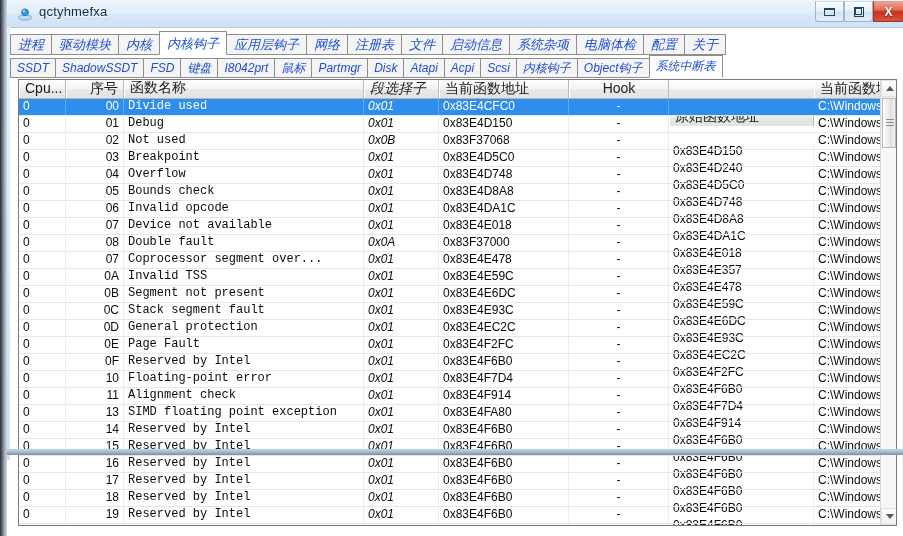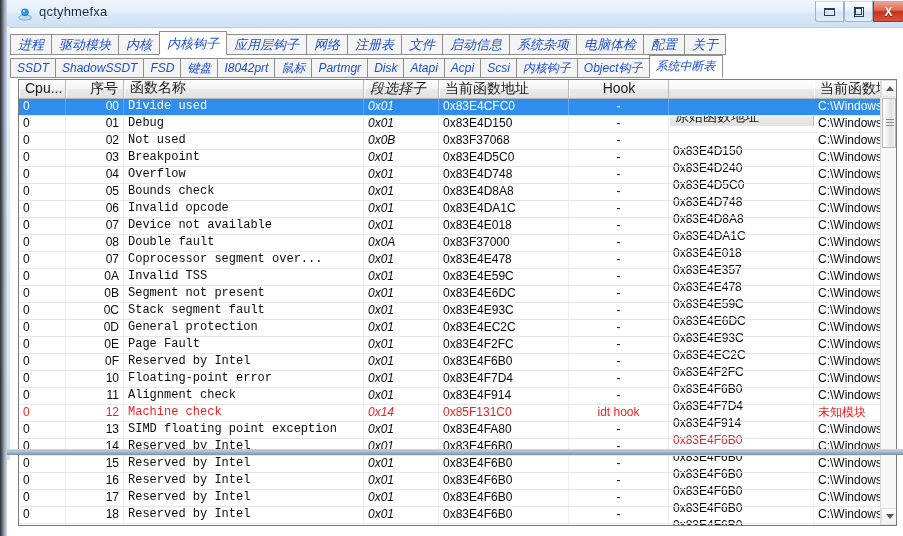--- a/index.html
+++ b/index.html
@@ -314,21 +314,20 @@
             <div class="row"><div class="cell c0">0</div><div class="cell c1">08</div><div class="cell c2">Double fault</div><div class="cell c3">0x0A</div><div class="cell c4">0x83F37000</div><div class="cell c5 ctr">-</div><div class="cell c6">0x83E4E357</div><div class="cell c7">C:\Windows\system32\ntkrnlpa.exe</div></div>
             <div class="row"><div class="cell c0">0</div><div class="cell c1">07</div><div class="cell c2">Coprocessor segment over...</div><div class="cell c3">0x01</div><div class="cell c4">0x83E4E478</div><div class="cell c5 ctr">-</div><div class="cell c6">0x83E4E478</div><div class="cell c7">C:\Windows\system32\ntkrnlpa.exe</div></div>
             <div class="row"><div class="cell c0">0</div><div class="cell c1">0A</div><div class="cell c2">Invalid TSS</div><div class="cell c3">0x01</div><div class="cell c4">0x83E4E59C</div><div class="cell c5 ctr">-</div><div class="cell c6">0x83E4E59C</div><div class="cell c7">C:\Windows\system32\ntkrnlpa.exe</div></div>
             <div class="row"><div class="cell c0">0</div><div class="cell c1">0B</div><div class="cell c2">Segment not present</div><div class="cell c3">0x01</div><div class="cell c4">0x83E4E6DC</div><div class="cell c5 ctr">-</div><div class="cell c6">0x83E4E6DC</div><div class="cell c7">C:\Windows\system32\ntkrnlpa.exe</div></div>
             <div class="row"><div class="cell c0">0</div><div class="cell c1">0C</div><div class="cell c2">Stack segment fault</div><div class="cell c3">0x01</div><div class="cell c4">0x83E4E93C</div><div class="cell c5 ctr">-</div><div class="cell c6">0x83E4E93C</div><div class="cell c7">C:\Windows\system32\ntkrnlpa.exe</div></div>
             <div class="row"><div class="cell c0">0</div><div class="cell c1">0D</div><div class="cell c2">General protection</div><div class="cell c3">0x01</div><div class="cell c4">0x83E4EC2C</div><div class="cell c5 ctr">-</div><div class="cell c6">0x83E4EC2C</div><div class="cell c7">C:\Windows\system32\ntkrnlpa.exe</div></div>
             <div class="row"><div class="cell c0">0</div><div class="cell c1">0E</div><div class="cell c2">Page Fault</div><div class="cell c3">0x01</div><div class="cell c4">0x83E4F2FC</div><div class="cell c5 ctr">-</div><div class="cell c6">0x83E4F2FC</div><div class="cell c7">C:\Windows\system32\ntkrnlpa.exe</div></div>
             <div class="row"><div class="cell c0">0</div><div class="cell c1">0F</div><div class="cell c2">Reserved by Intel</div><div class="cell c3">0x01</div><div class="cell c4">0x83E4F6B0</div><div class="cell c5 ctr">-</div><div class="cell c6">0x83E4F6B0</div><div class="cell c7">C:\Windows\system32\ntkrnlpa.exe</div></div>
             <div class="row"><div class="cell c0">0</div><div class="cell c1">10</div><div class="cell c2">Floating-point error</div><div class="cell c3">0x01</div><div class="cell c4">0x83E4F7D4</div><div class="cell c5 ctr">-</div><div class="cell c6">0x83E4F7D4</div><div class="cell c7">C:\Windows\system32\ntkrnlpa.exe</div></div>
             <div class="row"><div class="cell c0">0</div><div class="cell c1">11</div><div class="cell c2">Alignment check</div><div class="cell c3">0x01</div><div class="cell c4">0x83E4F914</div><div class="cell c5 ctr">-</div><div class="cell c6">0x83E4F914</div><div class="cell c7">C:\Windows\system32\ntkrnlpa.exe</div></div>
-            <div class="row red"><div class="cell c0">0</div><div class="cell c1">12</div><div class="cell c2">Machine check</div><div class="cell c3">0x14</div><div class="cell c4">0x85F131C0</div><div class="cell c5 ctr">idt hook</div><div class="cell c6">0x83E4F6B0</div><div class="cell c7">未知模块</div></div>
             <div class="row"><div class="cell c0">0</div><div class="cell c1">13</div><div class="cell c2">SIMD floating point exception</div><div class="cell c3">0x01</div><div class="cell c4">0x83E4FA80</div><div class="cell c5 ctr">-</div><div class="cell c6">0x83E4F6B0</div><div class="cell c7">C:\Windows\system32\ntkrnlpa.exe</div></div>
             <div class="row"><div class="cell c0">0</div><div class="cell c1">14</div><div class="cell c2">Reserved by Intel</div><div class="cell c3">0x01</div><div class="cell c4">0x83E4F6B0</div><div class="cell c5 ctr">-</div><div class="cell c6">0x83E4F6B0</div><div class="cell c7">C:\Windows\system32\ntkrnlpa.exe</div></div>
             <div class="row"><div class="cell c0">0</div><div class="cell c1">15</div><div class="cell c2">Reserved by Intel</div><div class="cell c3">0x01</div><div class="cell c4">0x83E4F6B0</div><div class="cell c5 ctr">-</div><div class="cell c6">0x83E4F6B0</div><div class="cell c7">C:\Windows\system32\ntkrnlpa.exe</div></div>
             <div class="row"><div class="cell c0">0</div><div class="cell c1">16</div><div class="cell c2">Reserved by Intel</div><div class="cell c3">0x01</div><div class="cell c4">0x83E4F6B0</div><div class="cell c5 ctr">-</div><div class="cell c6">0x83E4F6B0</div><div class="cell c7">C:\Windows\system32\ntkrnlpa.exe</div></div>
             <div class="row"><div class="cell c0">0</div><div class="cell c1">17</div><div class="cell c2">Reserved by Intel</div><div class="cell c3">0x01</div><div class="cell c4">0x83E4F6B0</div><div class="cell c5 ctr">-</div><div class="cell c6">0x83E4F6B0</div><div class="cell c7">C:\Windows\system32\ntkrnlpa.exe</div></div>
             <div class="row"><div class="cell c0">0</div><div class="cell c1">18</div><div class="cell c2">Reserved by Intel</div><div class="cell c3">0x01</div><div class="cell c4">0x83E4F6B0</div><div class="cell c5 ctr">-</div><div class="cell c6">0x83E4F6B0</div><div class="cell c7">C:\Windows\system32\ntkrnlpa.exe</div></div>
             <div class="row"><div class="cell c0">0</div><div class="cell c1">19</div><div class="cell c2">Reserved by Intel</div><div class="cell c3">0x01</div><div class="cell c4">0x83E4F6B0</div><div class="cell c5 ctr">-</div><div class="cell c6">0x83E4F6B0</div><div class="cell c7">C:\Windows\system32\ntkrnlpa.exe</div></div>
           </div>
 
         <div id="vscroll">

